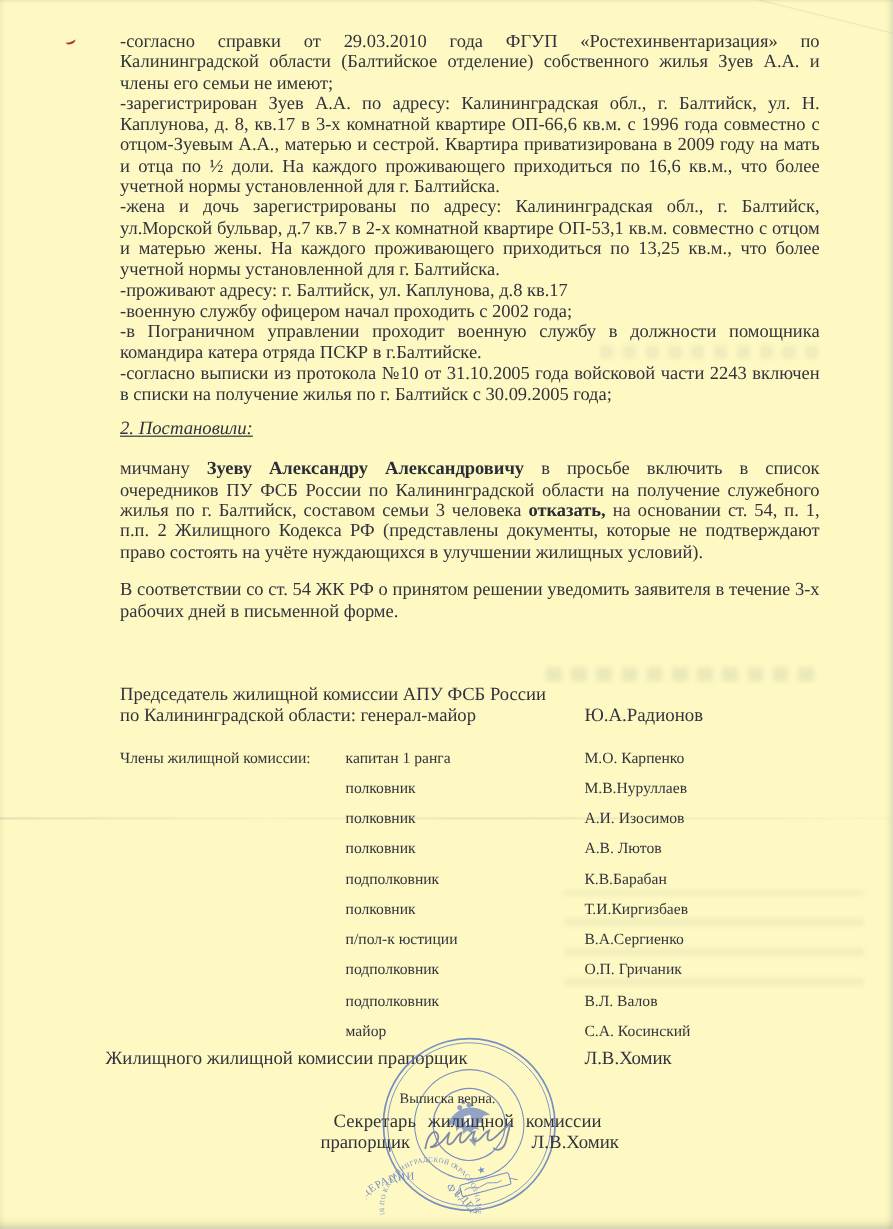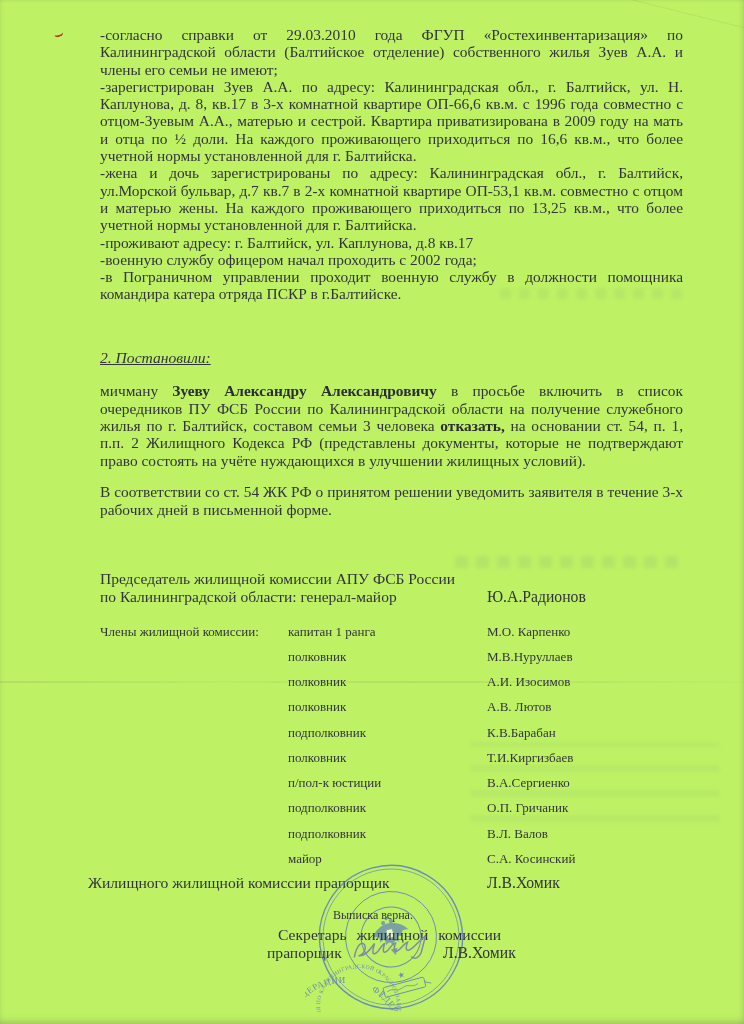--- a/index.html
+++ b/index.html
@@ -1,20 +1,20 @@
 <!DOCTYPE html>
 <html><head>
 <meta charset="utf-8">
 <style>
   html,body{margin:0;padding:0;background:#e8e8e6;}
   .page{
     position:relative;
     width:744px;height:1024px;
     margin:0 auto;
-    background:#bef264;
+    background:#fef9c3;
     overflow:hidden;
     font-family:"Liberation Serif", serif;
     color:#32333d;
     box-shadow:
       inset 0 -7px 9px -6px rgba(95,95,88,.40),
       inset -5px 0 7px -5px rgba(110,110,104,.30),
       inset 0 3px 3px -3px rgba(120,120,115,.22),
       inset 4px 0 6px -5px rgba(120,120,115,.18);
   }
   .abs{position:absolute;}
@@ -88,20 +88,21 @@
   <div class="abs ghost g2"></div>
   <div class="abs ghost g3"></div>
 
   <div class="abs content">
     <p>-согласно справки от 29.03.2010 года ФГУП «Ростехинвентаризация» по Калининградской области (Балтийское отделение) собственного жилья Зуев А.А. и члены его семьи не имеют;</p>
     <p>-зарегистрирован Зуев А.А. по адресу: Калининградская обл., г. Балтийск, ул. Н. Каплунова, д. 8, кв.17 в 3-х комнатной квартире ОП-66,6 кв.м. с 1996 года совместно с отцом-Зуевым А.А., матерью и сестрой. Квартира приватизирована в 2009 году на мать и отца по ½ доли. На каждого проживающего приходиться по 16,6 кв.м., что более учетной нормы установленной для г. Балтийска.</p>
     <p>-жена и дочь зарегистрированы по адресу: Калининградская обл., г. Балтийск, ул.Морской бульвар, д.7 кв.7 в 2-х комнатной квартире ОП-53,1 кв.м. совместно с отцом и матерью жены. На каждого проживающего приходиться по 13,25 кв.м., что более учетной нормы установленной для г. Балтийска.</p>
     <p>-проживают адресу: г. Балтийск, ул. Каплунова, д.8 кв.17</p>
     <p>-военную службу офицером начал проходить с 2002 года;</p>
     <p>-в Пограничном управлении проходит военную службу в должности помощника командира катера отряда ПСКР в г.Балтийске.</p>
+    <p>-согласно выписки из протокола №10 от 31.10.2005 года войсковой части 2243 включен в списки на получение жилья по г. Балтийск с 30.09.2005 года;</p>
   </div>
 
   <div class="abs heading">2. Постановили:</div>
   <p class="abs resolution"><span>мичману </span><b>Зуеву Александру Александровичу</b><span> в просьбе включить в список очередников ПУ ФСБ России по Калининградской области на получение служебного жилья по г. Балтийск, составом семьи 3 человека </span><b>отказать,</b><span> на основании ст. 54, п. 1, п.п. 2 Жилищного Кодекса РФ (представлены документы, которые не подтверждают право состоять на учёте нуждающихся в улучшении жилищных условий).</span></p>
 
   <p class="abs notify">В соответствии со ст. 54 ЖК РФ о принятом решении уведомить заявителя в течение 3-х рабочих дней в письменной форме.</p>
 
   <div class="abs chair-l2">по Калининградской области: генерал-майор</div>
   <div class="abs chair-l1">Председатель жилищной комиссии АПУ ФСБ России</div>
   <div class="abs chair-name">Ю.А.Радионов</div>

